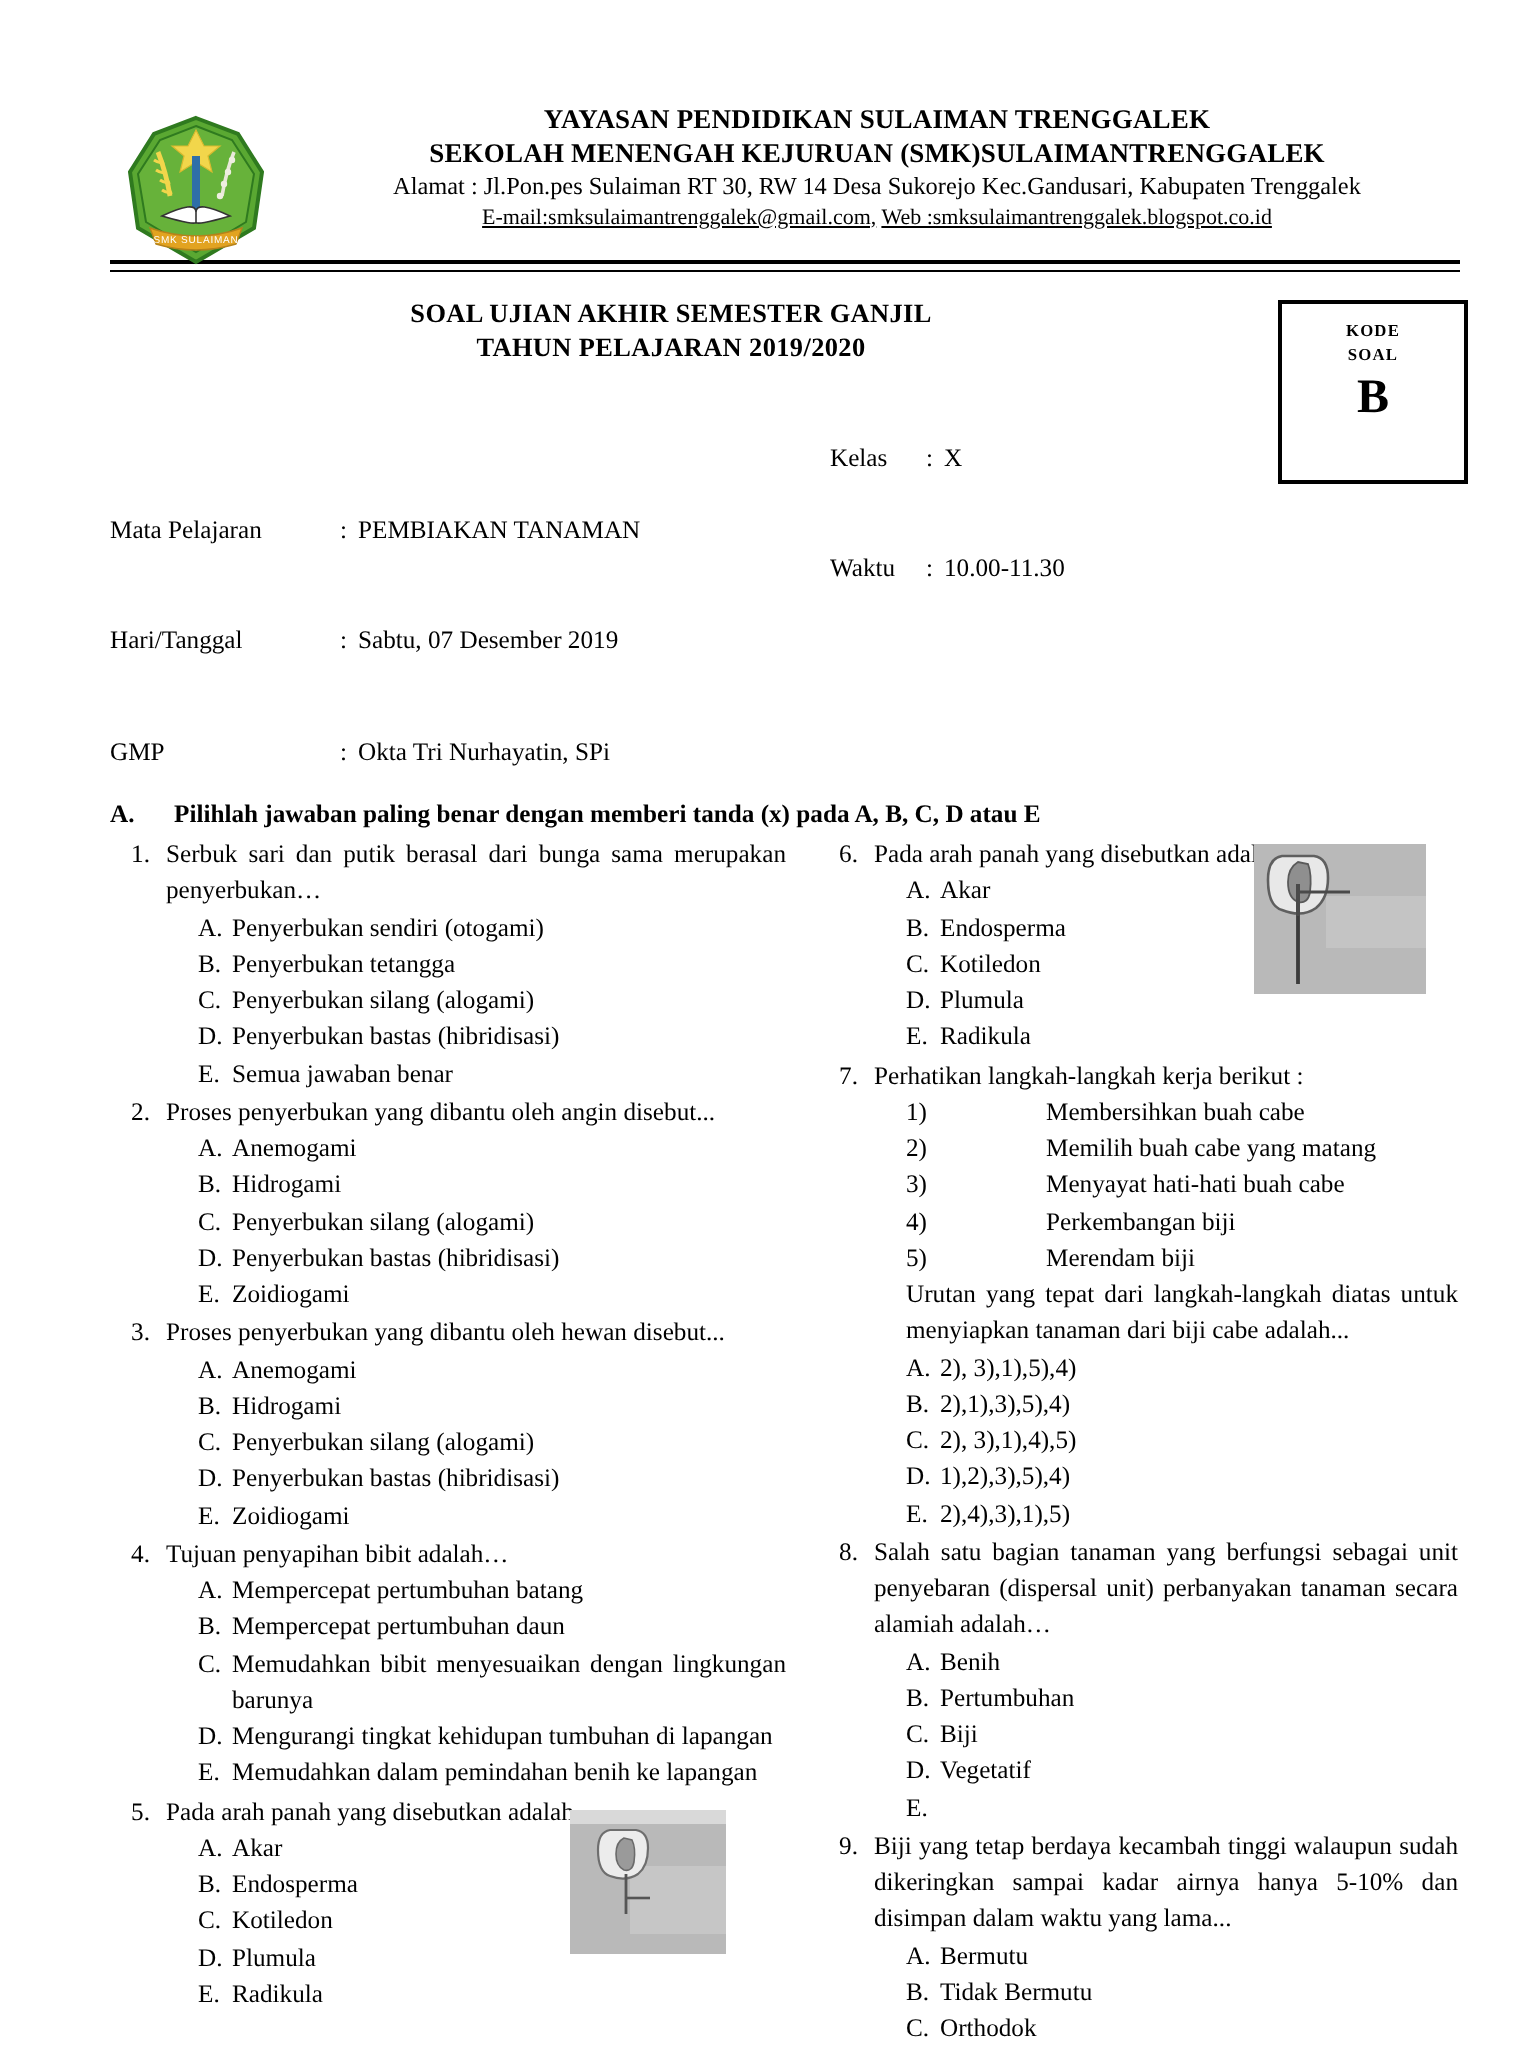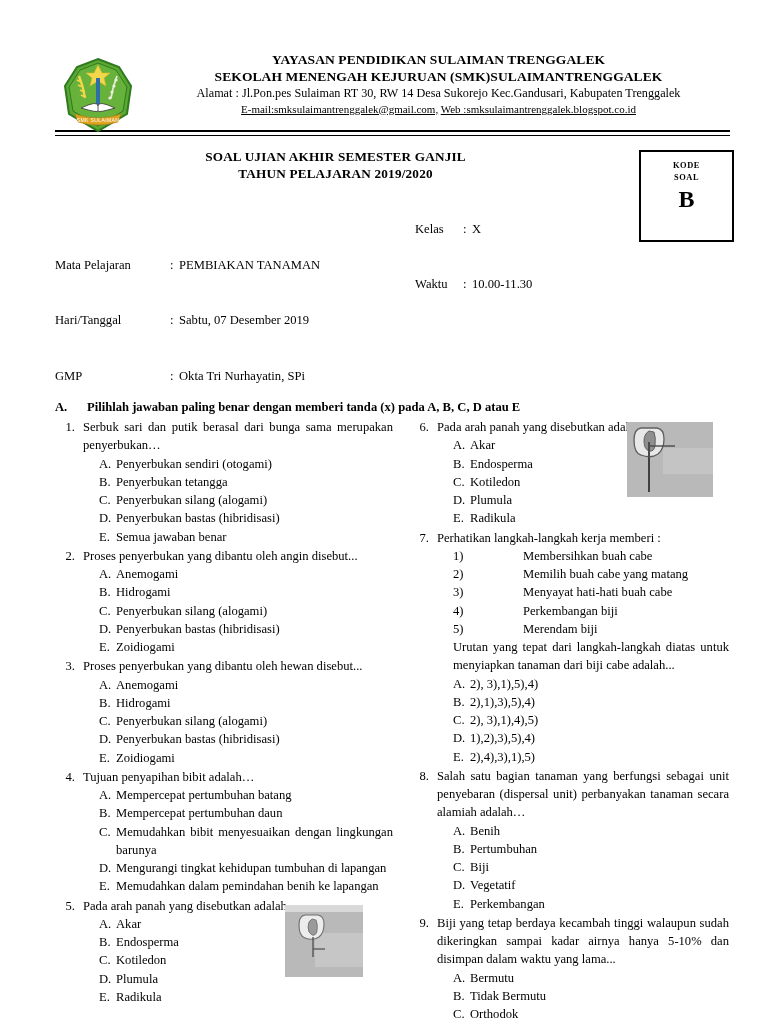--- a/index.html
+++ b/index.html
@@ -488,21 +488,21 @@
                 <div class="opt-l">E.</div>
                 <div class="opt-t">Radikula</div>
               </div>
           </div>
         </div>
       </div>
 
       <div class="q">
         <div class="q-num">7.</div>
         <div class="q-body">
-          <div class="q-stem nojust">Perhatikan langkah-langkah kerja memberi :</div>
+          <div class="q-stem nojust">Perhatikan langkah-langkah kerja berikut :</div>
           <div class="steps">
             <div class="step">
                 <div class="step-l">1)</div>
                 <div class="step-t">Membersihkan buah cabe</div>
               </div>
             <div class="step">
                 <div class="step-l">2)</div>
                 <div class="step-t">Memilih buah cabe yang matang</div>
               </div>
             <div class="step">
@@ -560,21 +560,20 @@
             <div class="opt">
                 <div class="opt-l">C.</div>
                 <div class="opt-t">Biji</div>
               </div>
             <div class="opt">
                 <div class="opt-l">D.</div>
                 <div class="opt-t">Vegetatif</div>
               </div>
             <div class="opt">
                 <div class="opt-l">E.</div>
-                <div class="opt-t">Perkembangan</div>
               </div>
           </div>
         </div>
       </div>
 
       <div class="q">
         <div class="q-num">9.</div>
         <div class="q-body">
           <div class="q-stem">Biji yang tetap berdaya kecambah tinggi walaupun sudah dikeringkan sampai kadar airnya hanya 5-10% dan disimpan dalam waktu yang lama...</div>
           <div class="opts">

